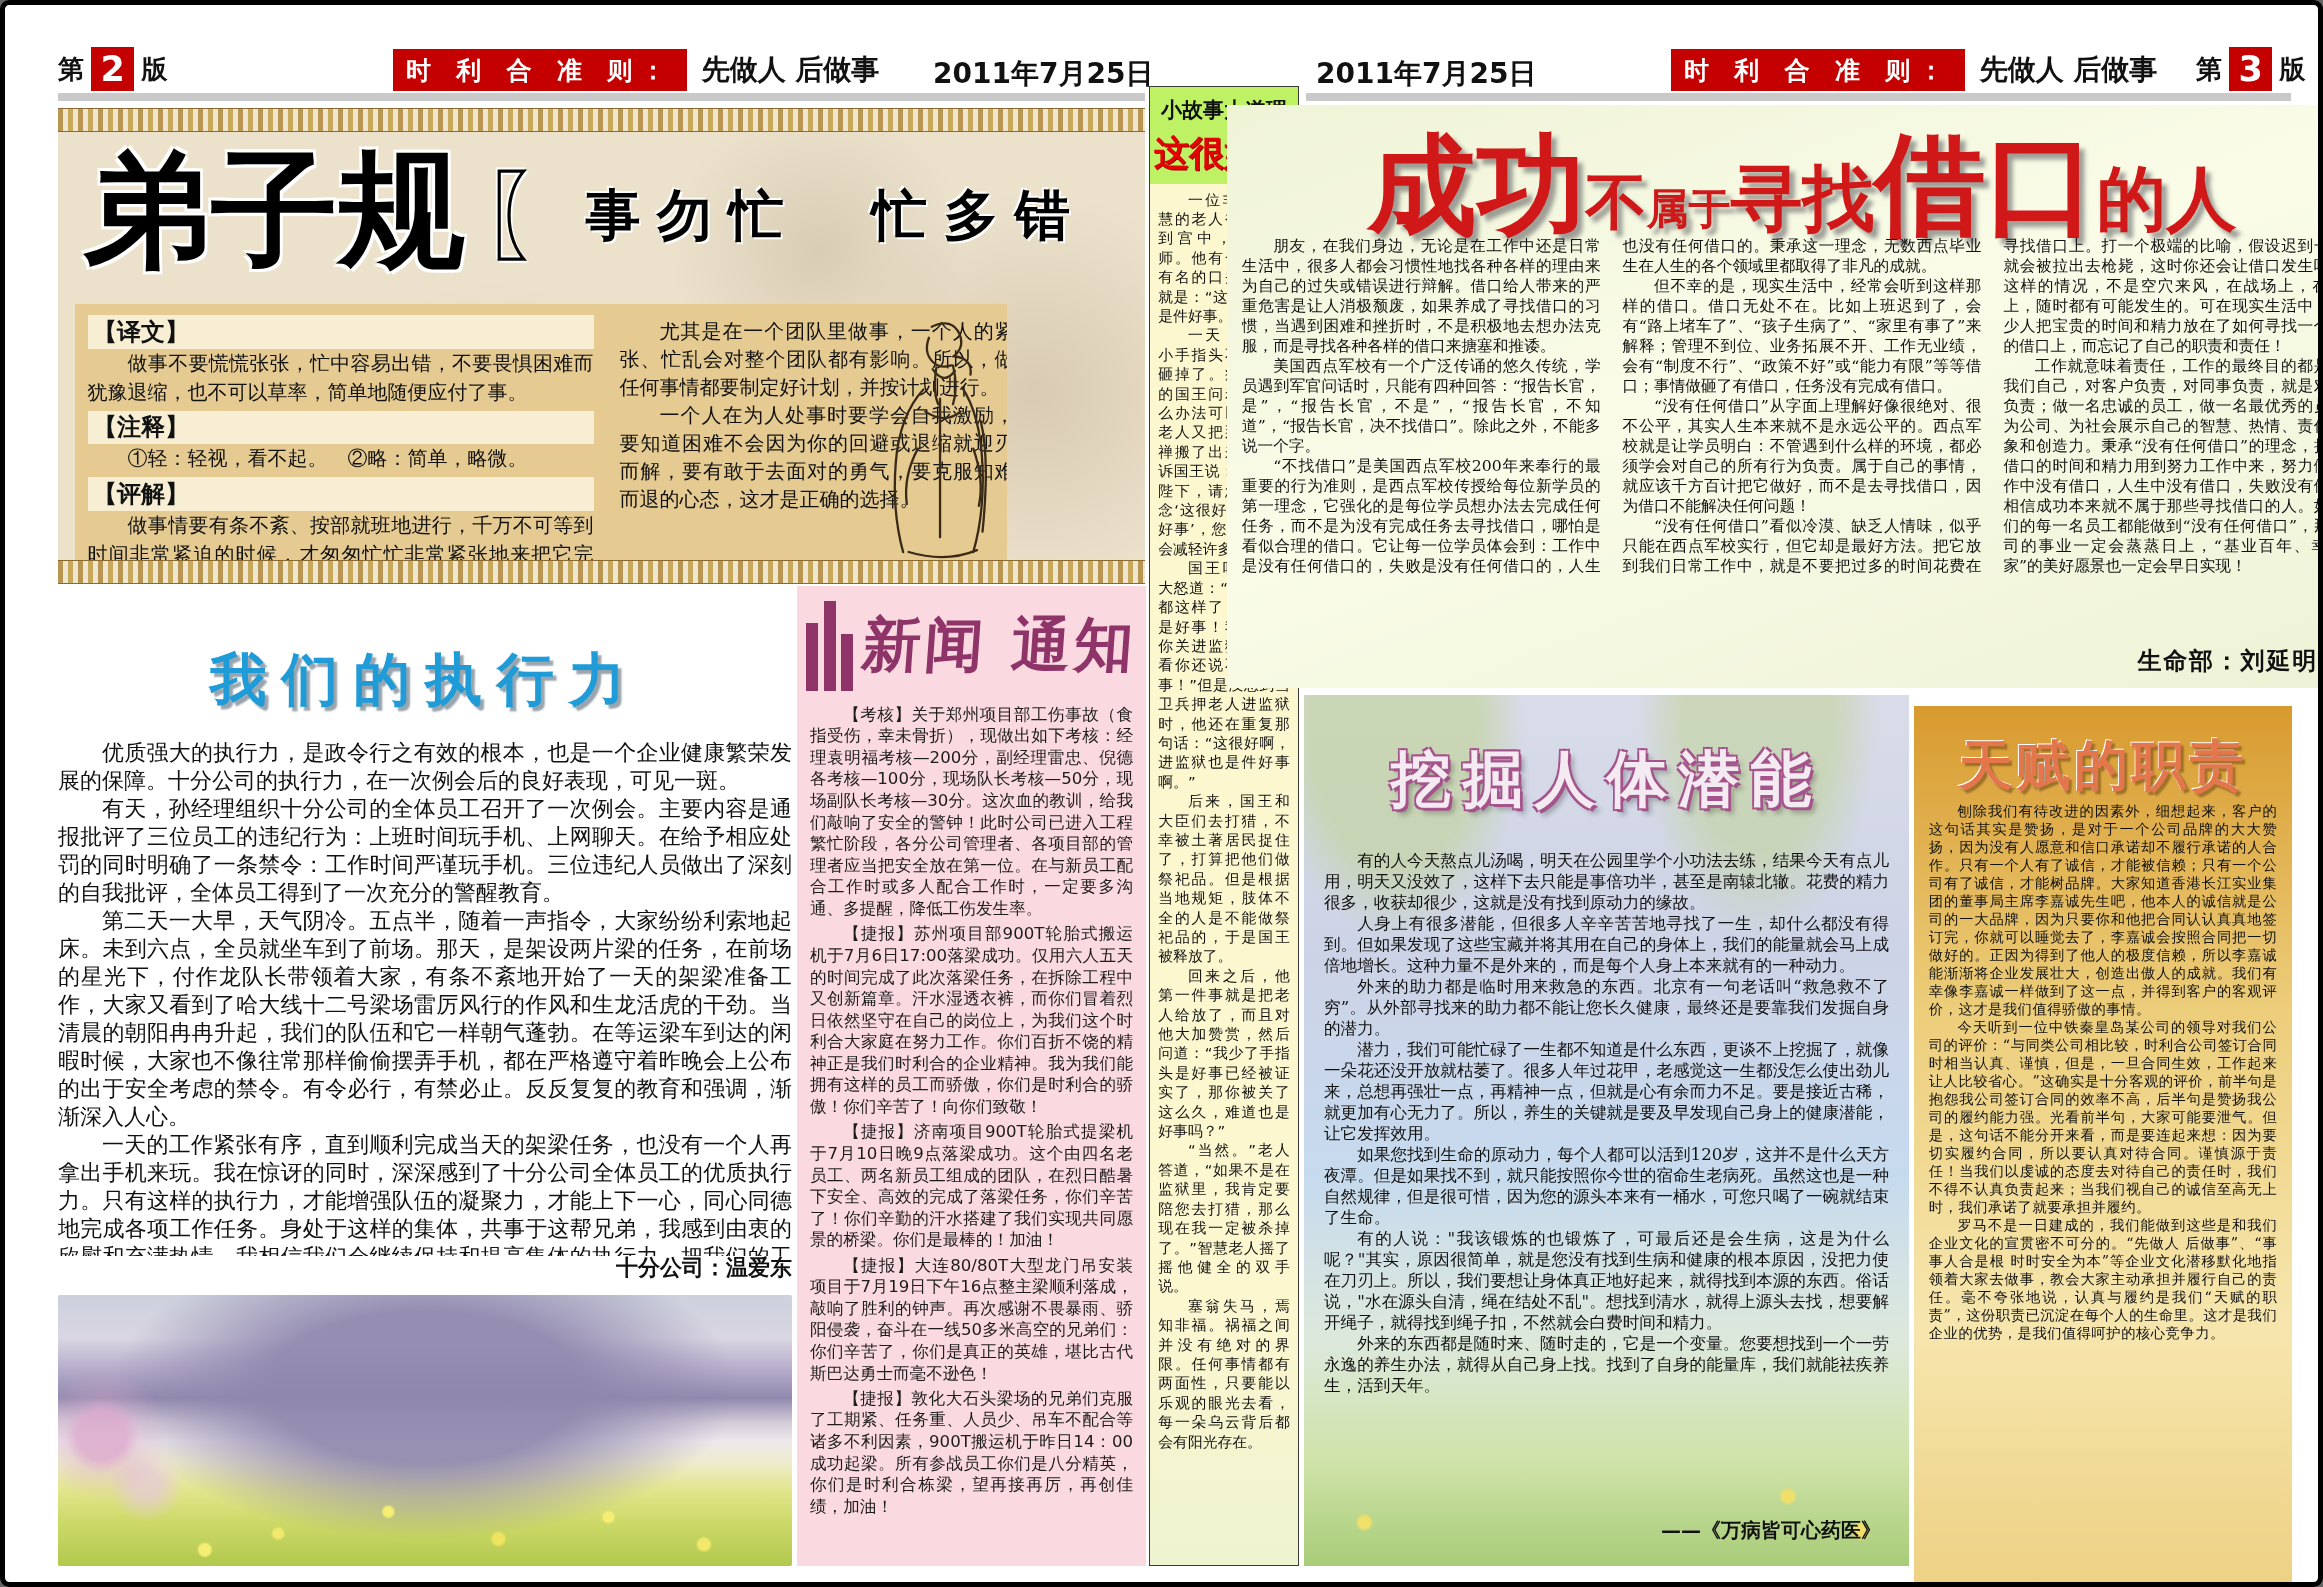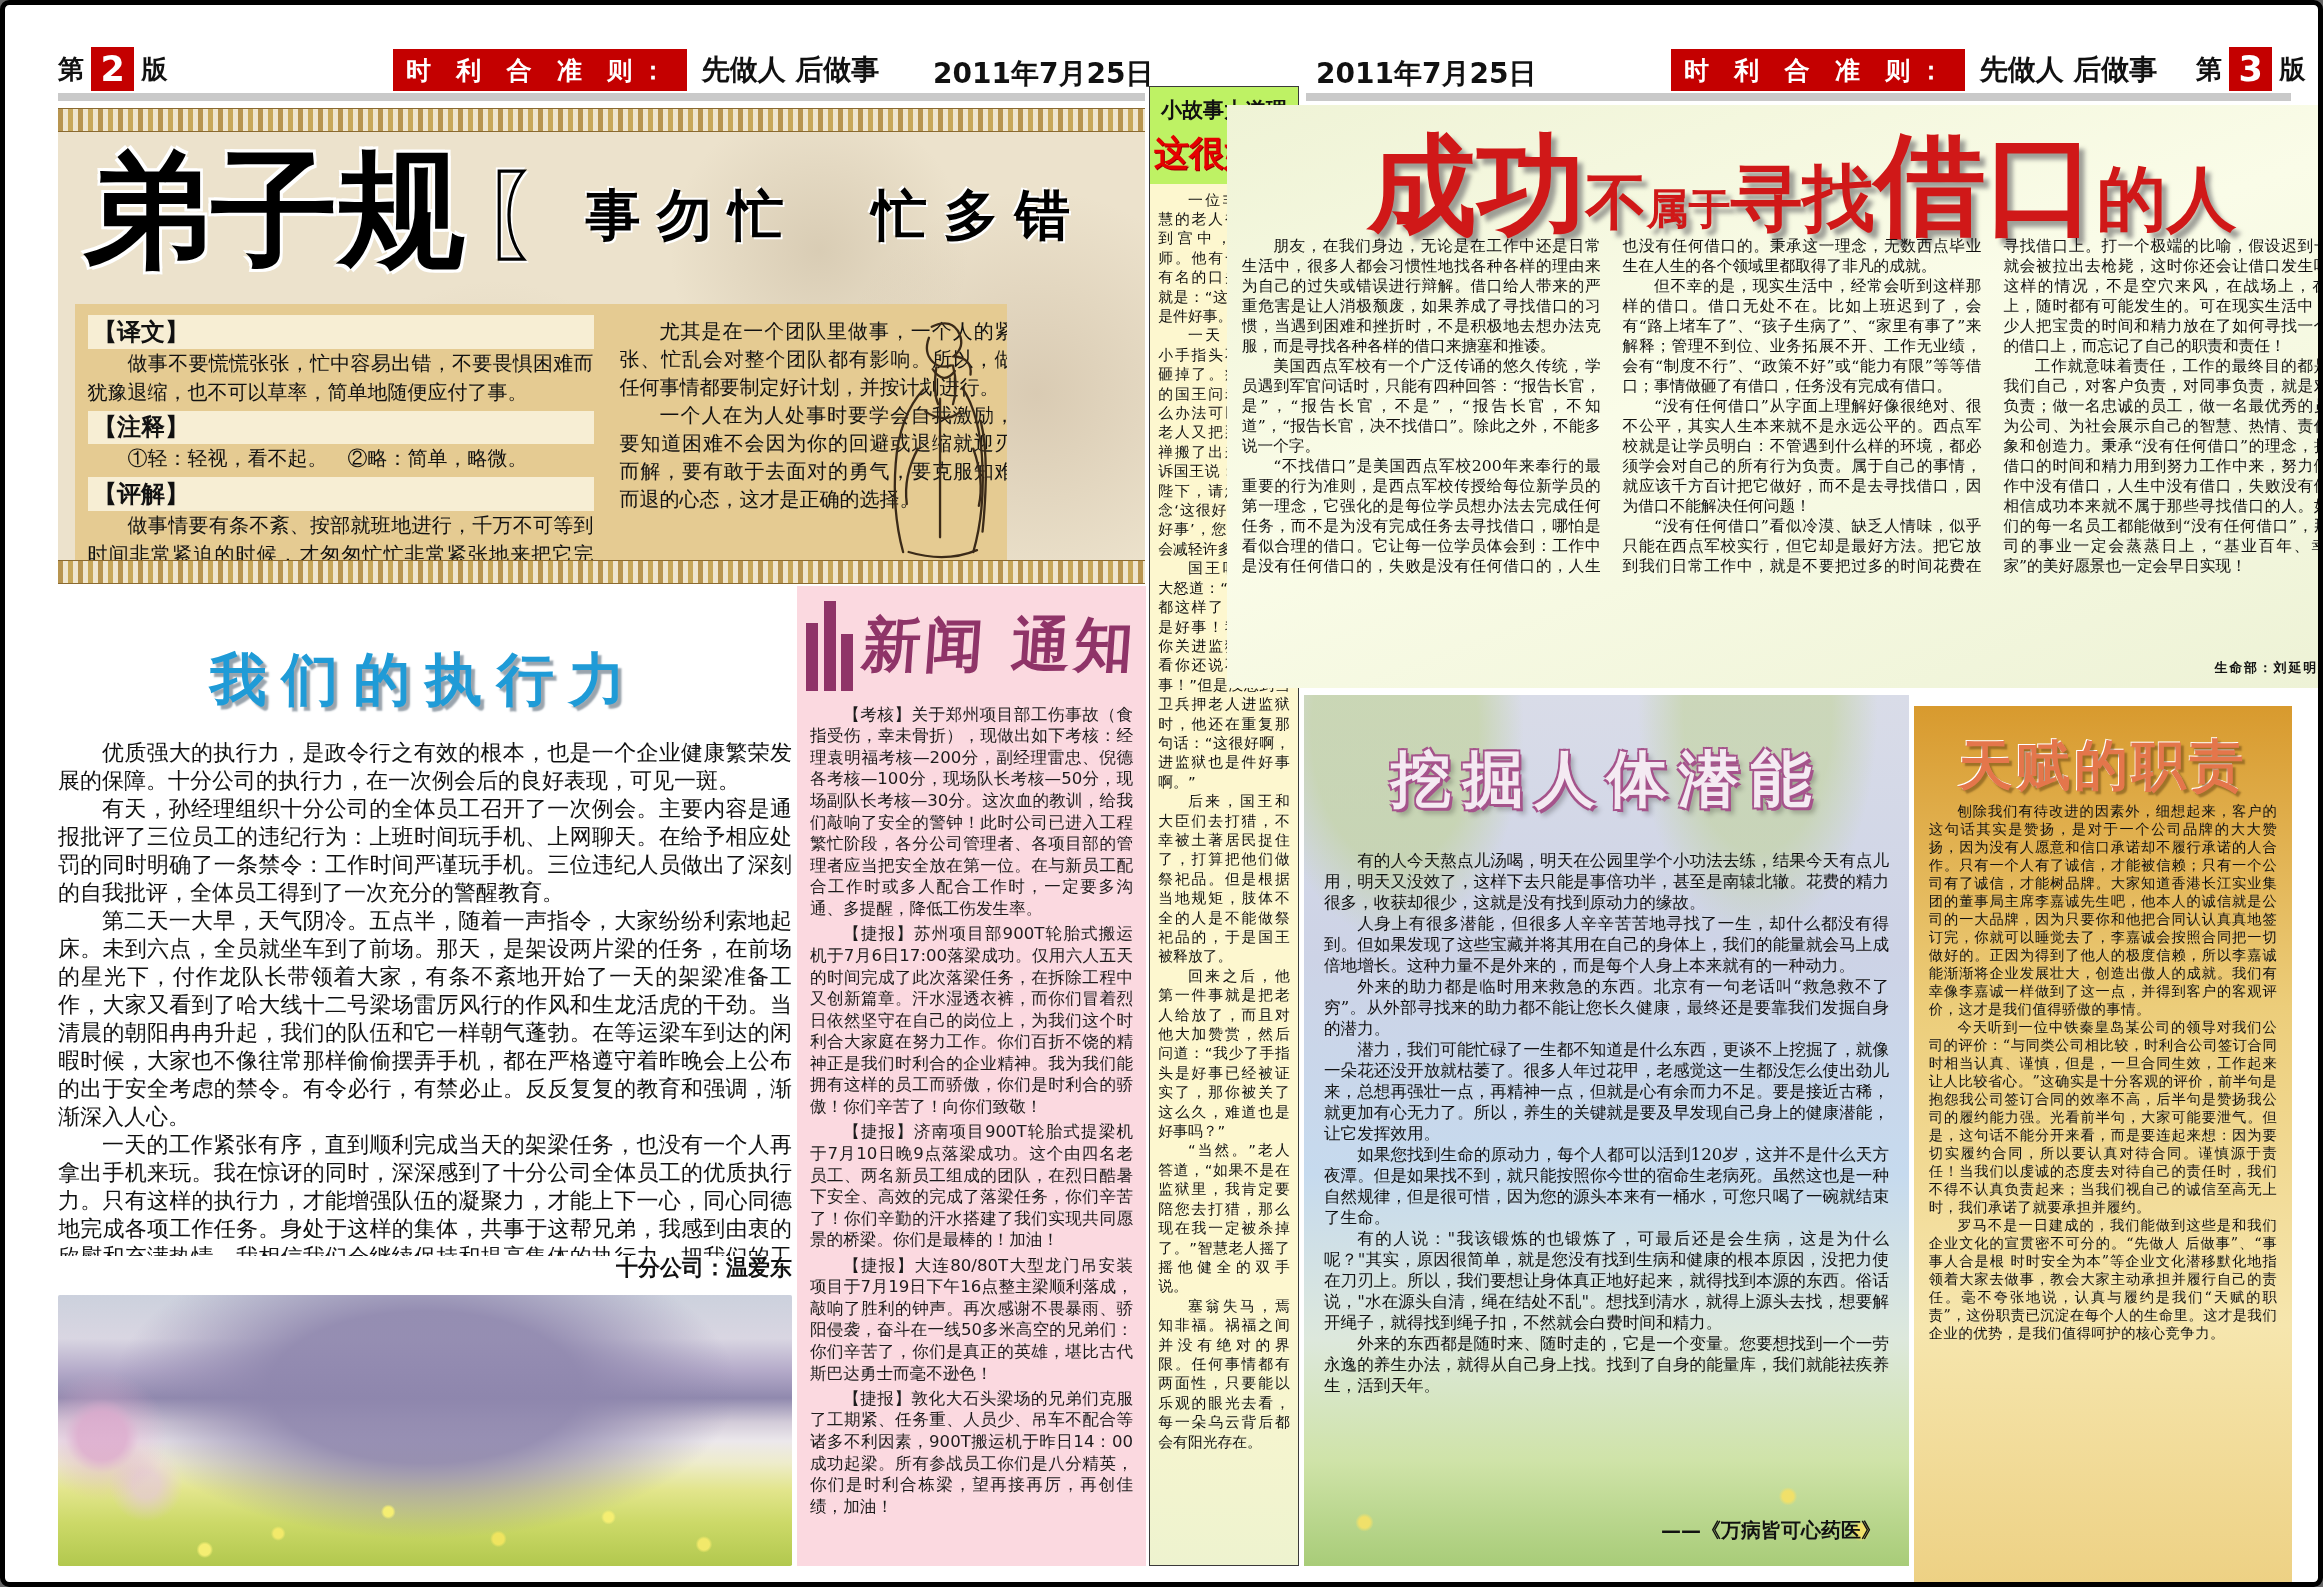--- a/index.html
+++ b/index.html
@@ -90,21 +90,21 @@
               text-shadow:5.5px 5.5px 4.6px rgba(110,110,110,.65);white-space:nowrap;}
   .succ-title .s1{font-size:109px;}
   .succ-title .s2{font-size:61px;}
   .succ-title .s3{font-size:42px;}
   .succ-title .s4{font-size:72px;}
   .succ-title .s5{font-size:111px;}
   .succ-title .s6{font-size:70px;}
   .succ-body{position:absolute;left:14.8px;right:14.8px;top:131px;bottom:7.4px;overflow:hidden;
              column-count:3;column-gap:22px;font-size:15.7px;line-height:20px;
              font-family:"DejaVu Serif","Liberation Serif",serif;}
-  .succ-sig{position:absolute;right:59px;bottom:11px;font-weight:bold;font-size:13px;letter-spacing:1.8px;}
+  .succ-sig{position:absolute;right:59px;bottom:11px;font-weight:bold;font-size:24px;letter-spacing:1.8px;}
 
   
   .pot{left:1299px;top:690px;width:605px;height:871px;overflow:hidden;
        background:
         radial-gradient(ellipse at 15% 4%,rgba(190,210,140,.55) 0 83px,transparent 129px),
         radial-gradient(ellipse at 75% 2%,rgba(190,210,140,.5) 0 74px,transparent 120px),
         radial-gradient(circle at 92% 96%,#f0e06a 0 6.5px,transparent 10px),
         radial-gradient(circle at 80% 92%,#f0e06a 0 5.5px,transparent 9.2px),
         radial-gradient(circle at 10% 95%,#f0e06a 0 5.5px,transparent 9.2px),
         linear-gradient(180deg,#d9dcE8 0%,#cdd3e6 30%,#c6daee 55%,#dde8dc 74%,#cfe3a8 88%,#a8cc78 100%);}

